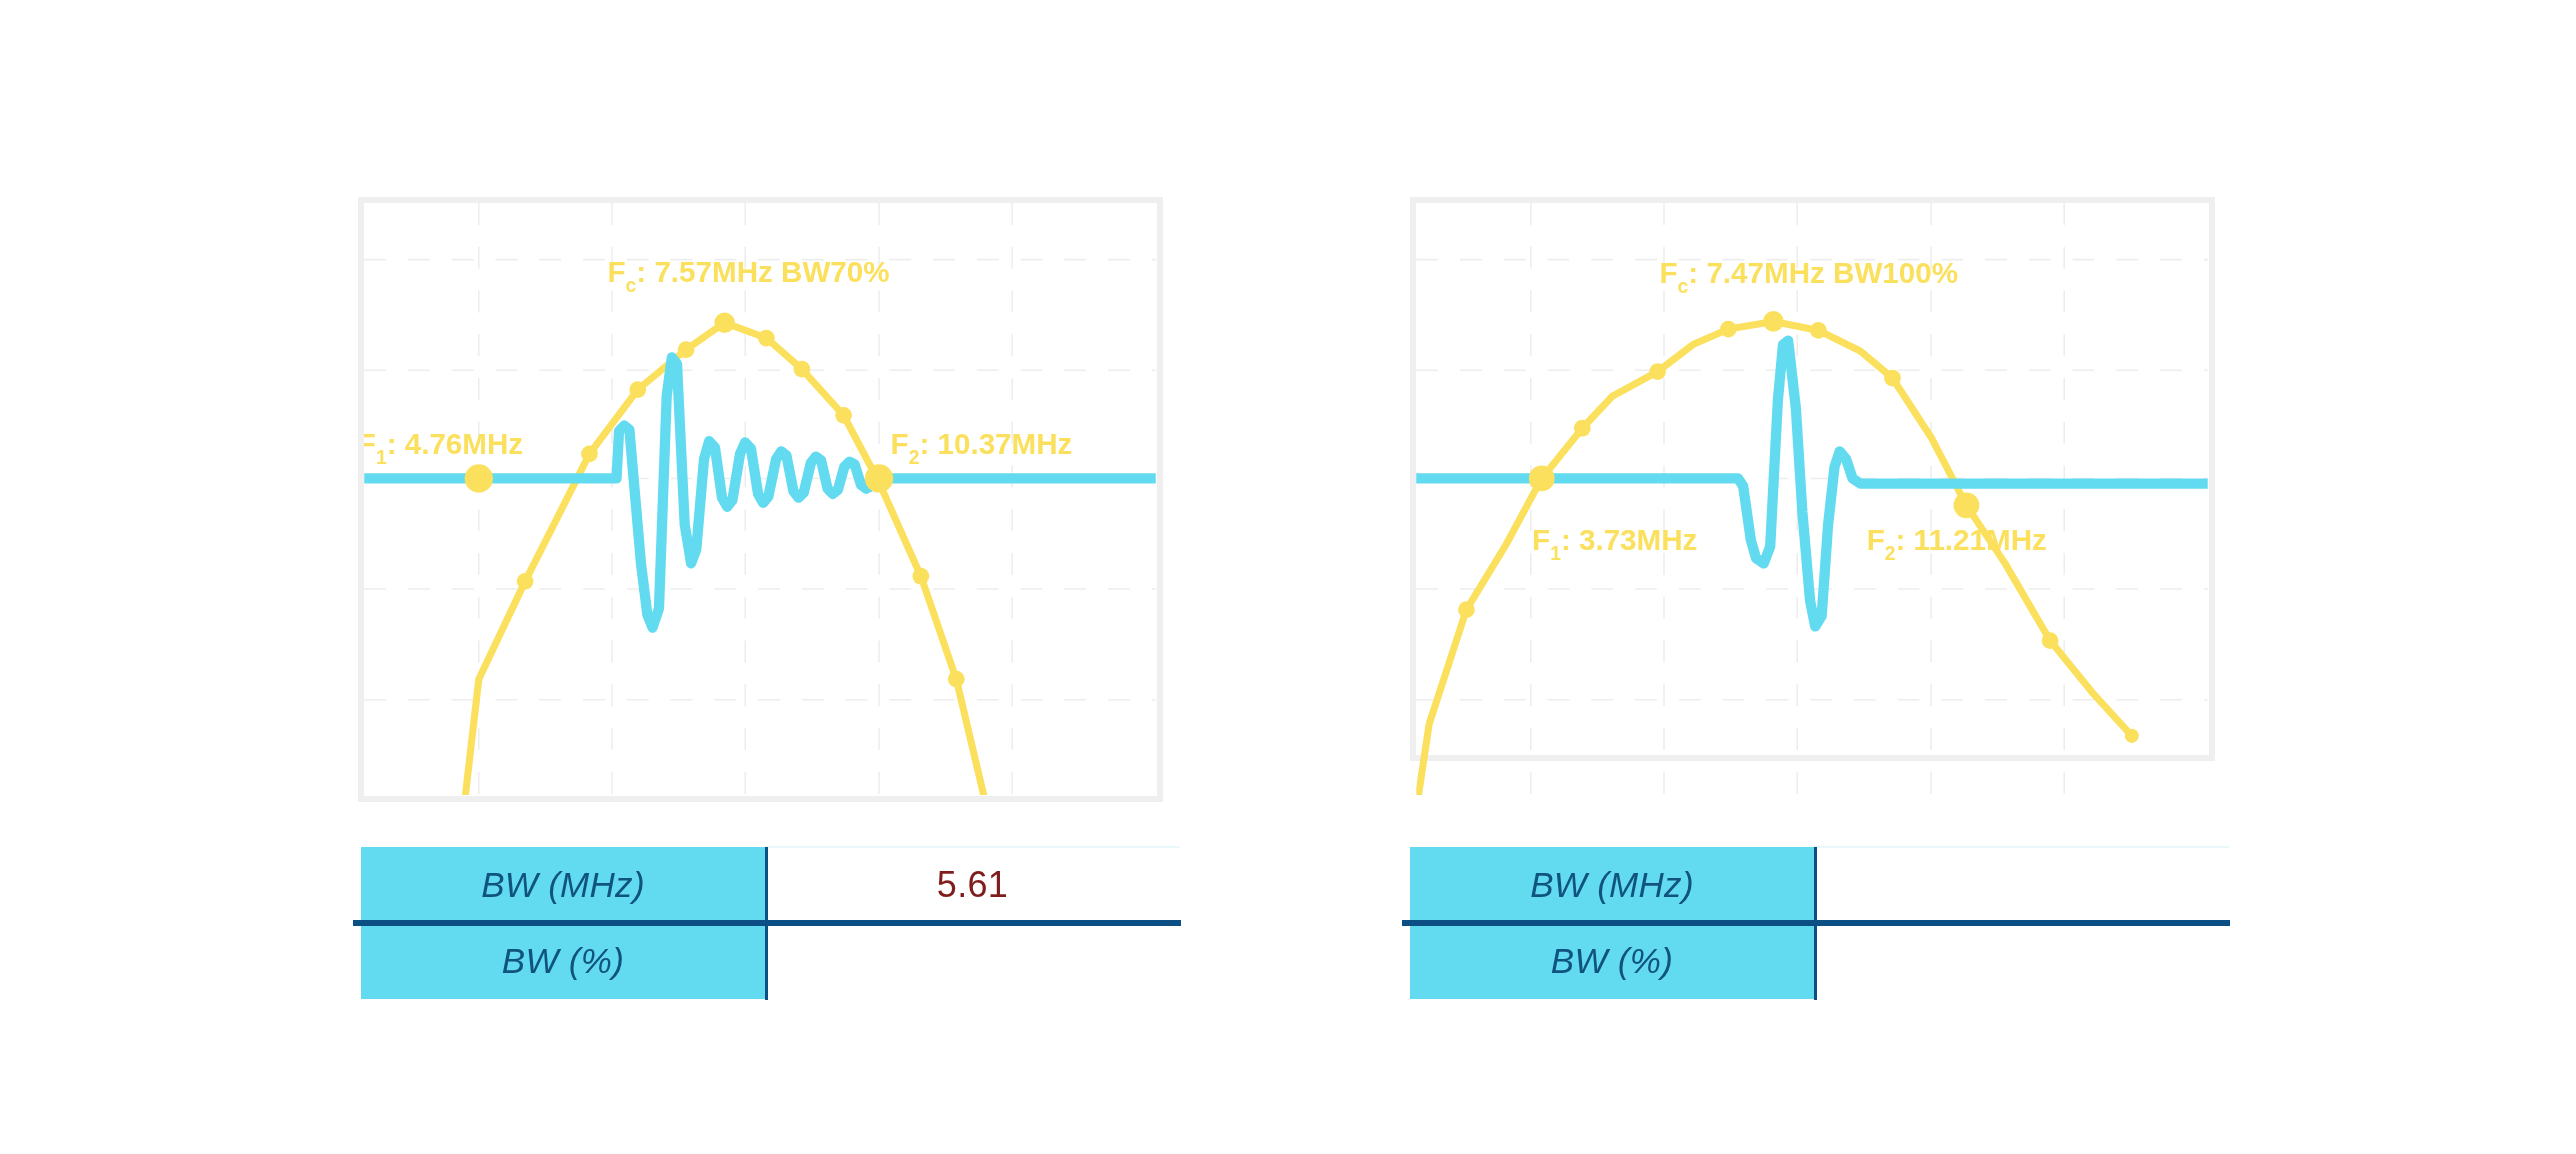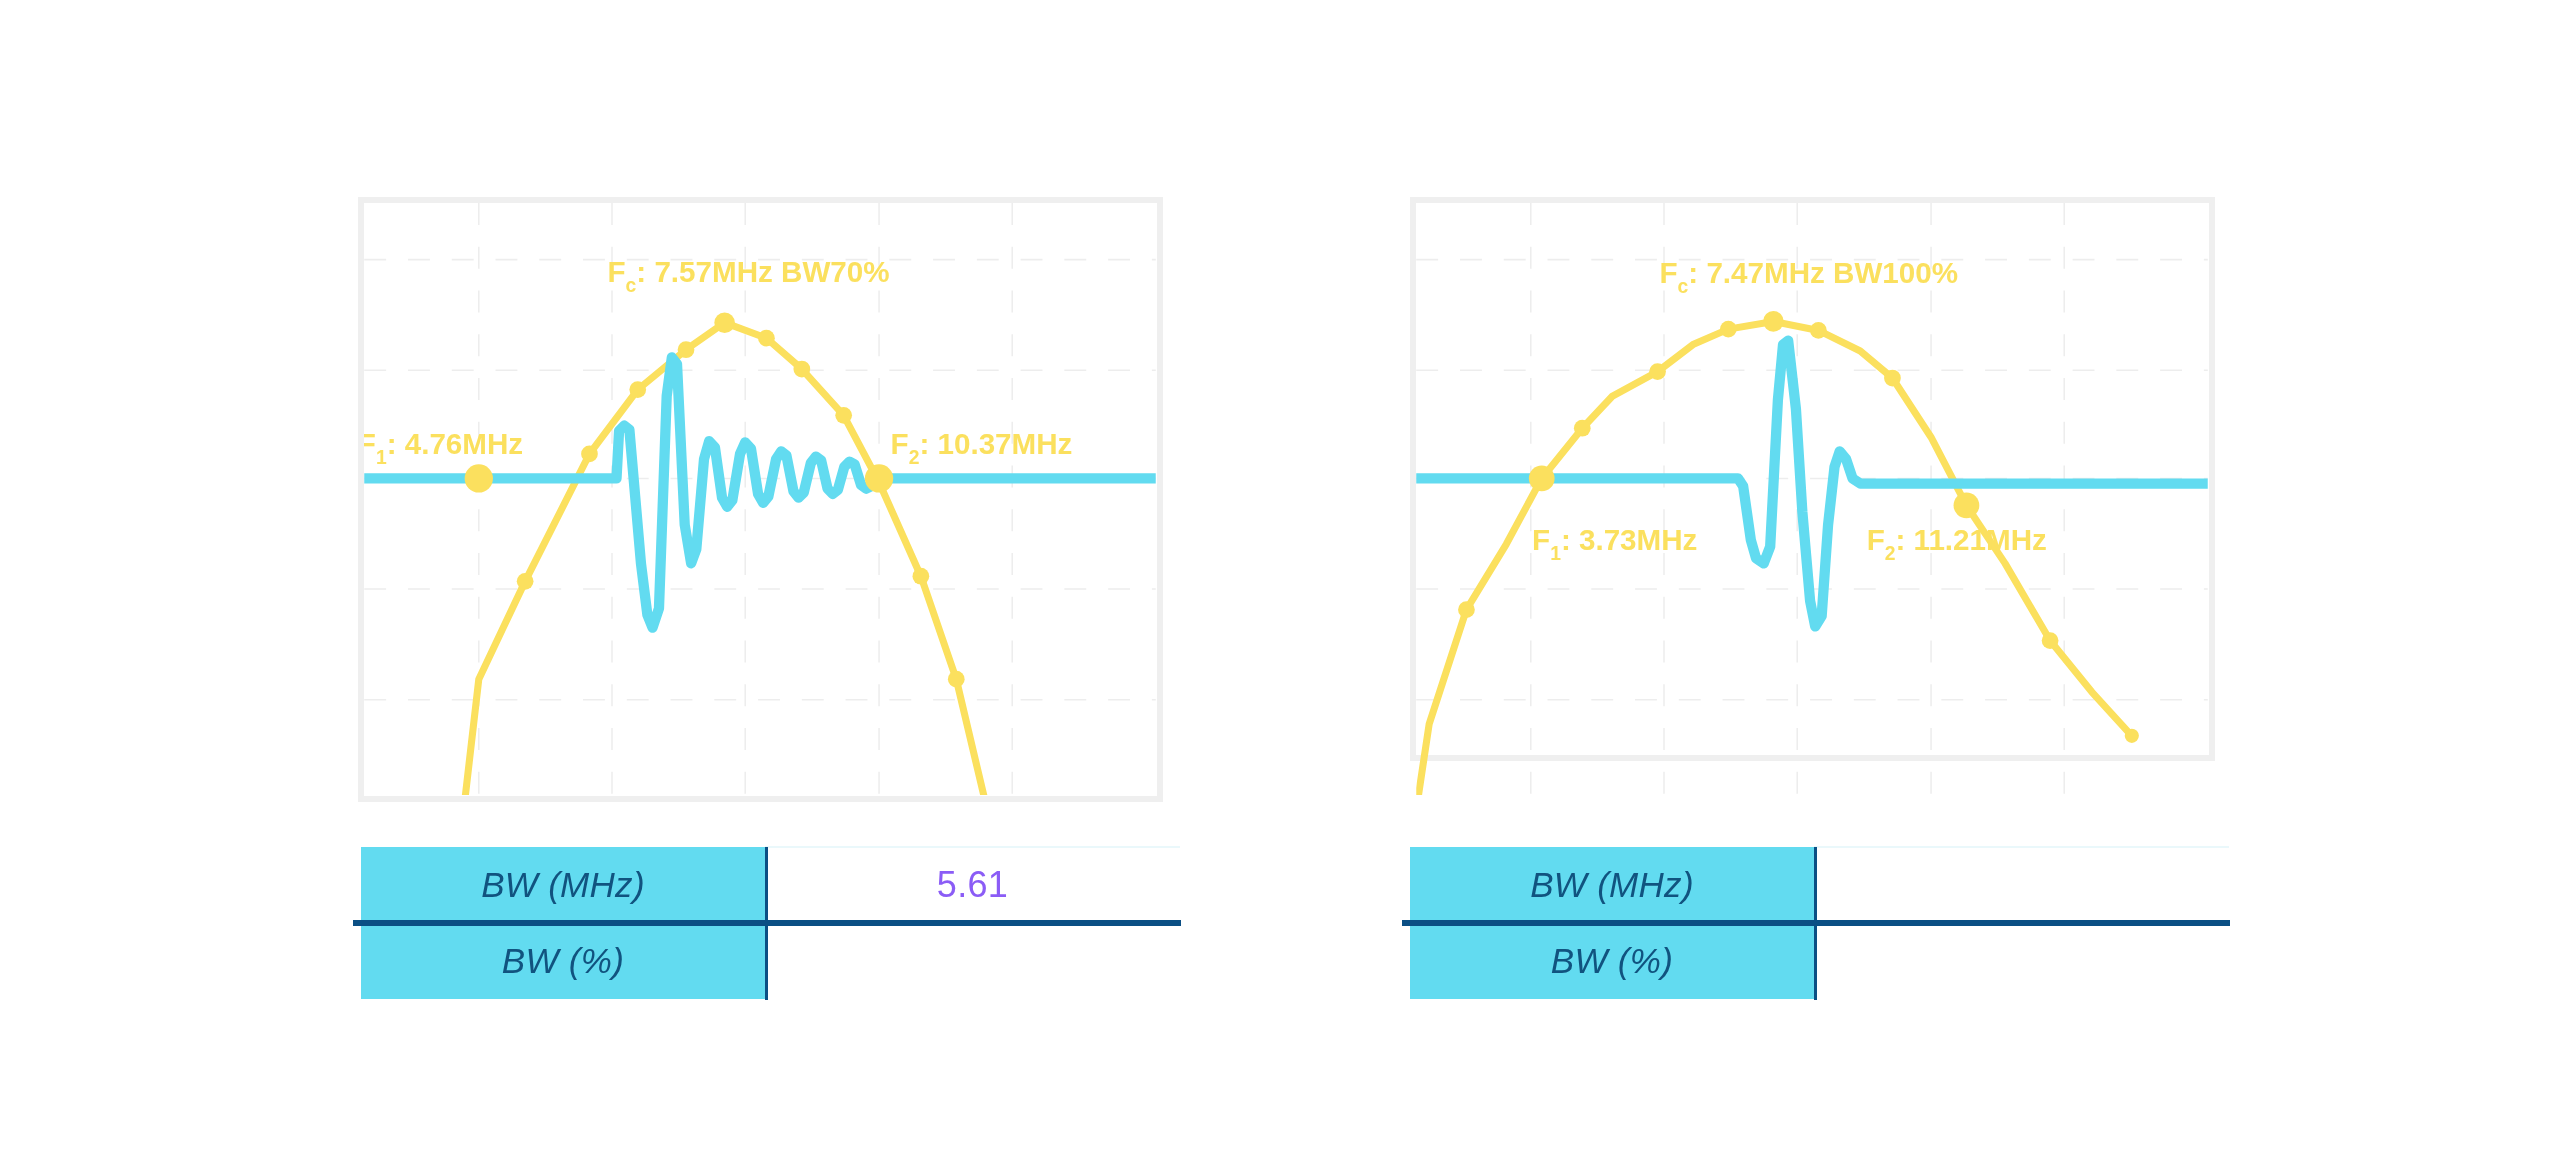--- a/index.html
+++ b/index.html
@@ -41,21 +41,21 @@
     box-sizing:border-box;
     font-style:italic;
   }
   .bw-val{
     flex:1;
     background:#ffffff;
     display:flex;align-items:center;justify-content:center;
     box-sizing:border-box;
   }
   .bw-val .num{
-    color:#8b5cf6;
+    color:#7f1d1d;
     font-size:36px;
     letter-spacing:0.3px;
   }
   .bw-val .pct{
     color:#E95F58;
     font-size:45px;
     font-weight:bold;
     letter-spacing:0.3px;
   }
   .tbl-divider{

